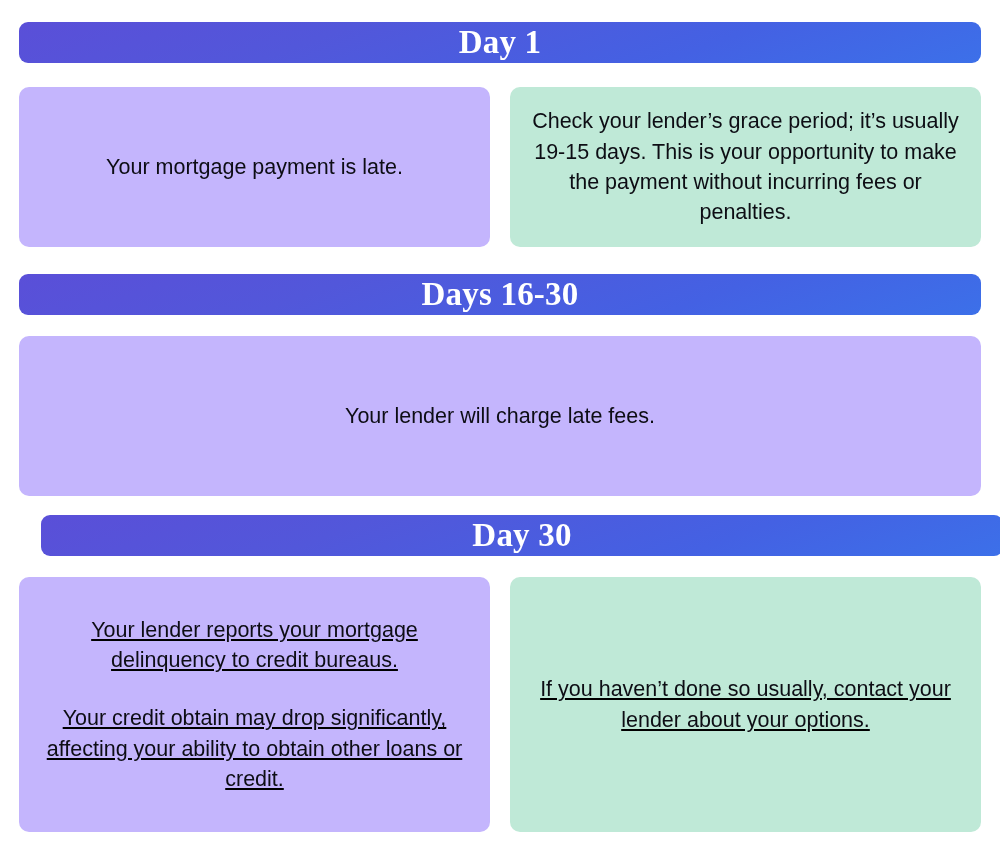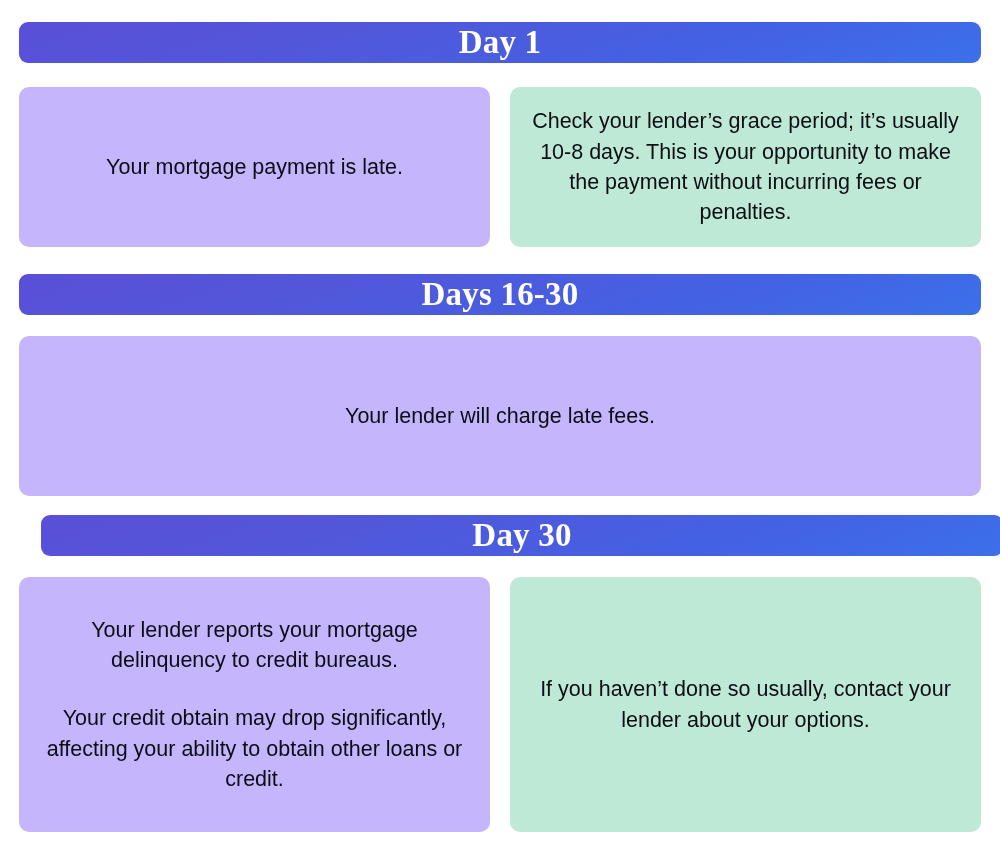--- a/index.html
+++ b/index.html
@@ -71,37 +71,37 @@
   .card p { width: 100%; }
   .card p + p { margin-top: 1.3em; }
 
   
   .row-1 { margin-top: 24px; }
   .row-1 .card { height: 160px; flex: 1 1 0; }
 
   .row-2 { margin-top: 21px; }
   .row-2 .card { height: 160px; width: 100%; }
 
-  .row-3 { margin-top: 21px; }
+  .row-3 { margin-top: 21px; text-decoration: underline; }
   .row-3 .card { height: 255px; flex: 1 1 0; }
 </style>
 </head>
 <body>
 
 <div id="page">
   <div class="timeline">
 
     <div class="stage-header">Day 1</div>
 
     <div class="stage-row row-1">
       <div class="card blue">
         <p>Your mortgage payment is late.</p>
       </div>
       <div class="card green">
-        <p>Check your lender’s grace period; it’s usually 10-8 days. This is your opportunity to make the payment without incurring fees or penalties.</p>
+        <p>Check your lender’s grace period; it’s usually 19-15 days. This is your opportunity to make the payment without incurring fees or penalties.</p>
       </div>
     </div>
 
     <div class="stage-header" style="margin-top:27px;">Days 16-30</div>
 
     <div class="stage-row row-2">
       <div class="card blue">
         <div style="width:100%">
           <p>Your lender will charge late fees.</p>
         </div>

